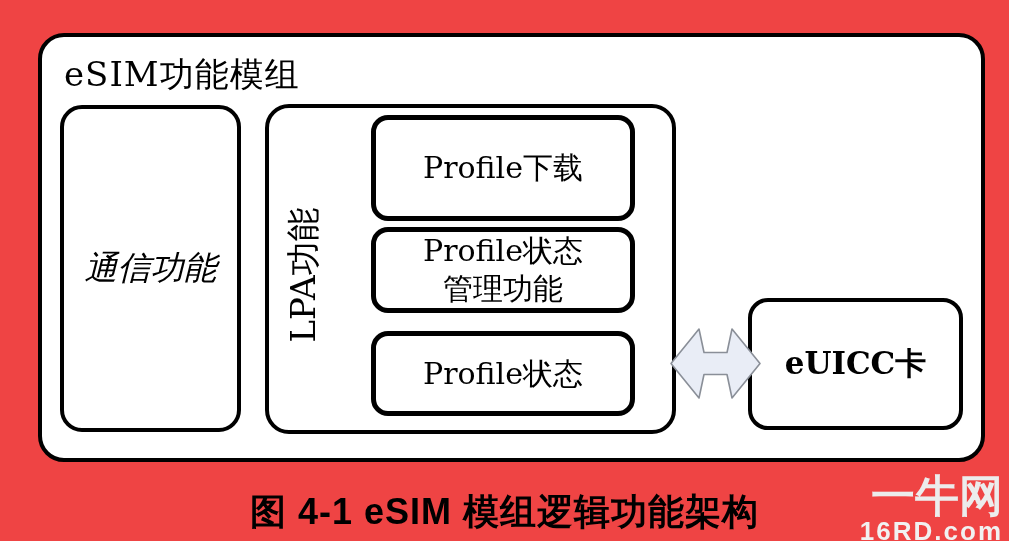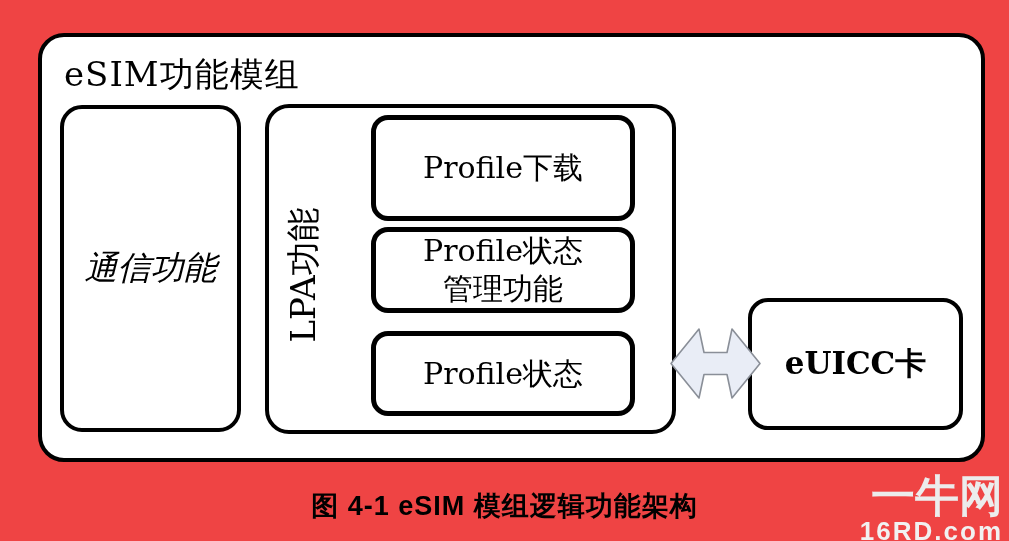--- a/index.html
+++ b/index.html
@@ -79,21 +79,21 @@
   .arrow{
     position:absolute;
     left:669px;top:322px;width:93px;height:83px;
   }
   .caption{
     position:absolute;
     left:0;top:488px;width:1009px;
     text-align:center;
     font-family:"Liberation Sans","DejaVu Sans",sans-serif;
     font-weight:600;
-    font-size:27px;
+    font-size:36px;
     letter-spacing:1px;
   }
   .watermark{
     position:absolute;
     right:6px;top:474px;
     text-align:right;
     font-family:"Liberation Sans","DejaVu Sans",sans-serif;
     font-weight:bold;
     line-height:1.0;
     pointer-events:none;

